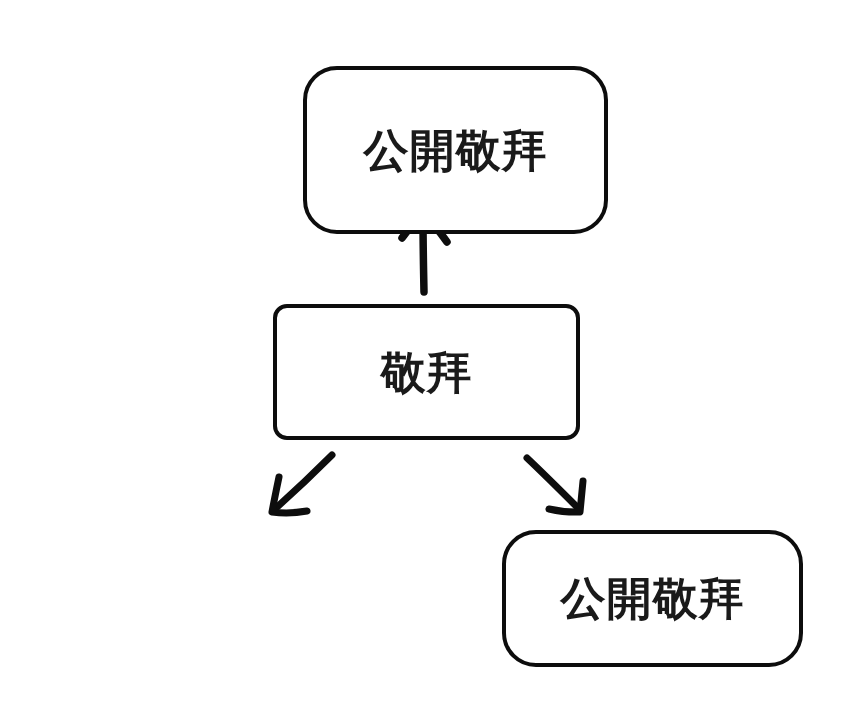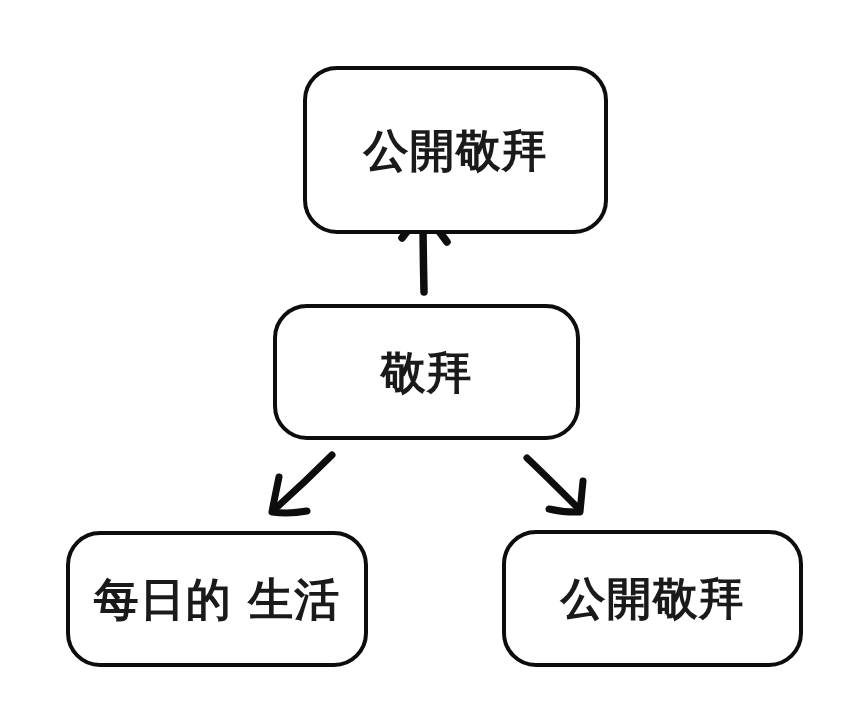--- a/index.html
+++ b/index.html
@@ -27,21 +27,21 @@
   }
   .node .label {
     font-size: 45px;
     font-weight: 700;
     color: #1a1a1a;
     letter-spacing: 1px;
     white-space: nowrap;
     line-height: 1;
   }
   .node-public   { left: 275px; top: 66px;  width: 305px; height: 168px; margin-left: 28px; }
-  .node-worship  { left: 273px; top: 304px; width: 307px; height: 136px; }
+  .node-worship  { left: 273px; top: 304px; width: 307px; height: 136px; border-radius: 14px; }
   .node-daily    { left: 66px;  top: 531px; width: 302px; height: 136px; }
   .node-private  { left: 502px; top: 530px; width: 301px; height: 137px; }
   .edges-layer {
     position: absolute;
     left: 0;
     top: 0;
     width: 864px;
     height: 725px;
     pointer-events: none;
   }
@@ -76,21 +76,18 @@
   </svg>
 
   <div class="node node-public">
     <span class="label">公開敬拜</span>
   </div>
 
   <div class="node node-worship">
     <span class="label">敬拜</span>
   </div>
 
-  <div class="node node-daily">
-    <span class="label">每日的 生活</span>
-  </div>
 
   <div class="node node-private">
     <span class="label">公開敬拜</span>
   </div>
 
 </div>
 
 </body></html>

